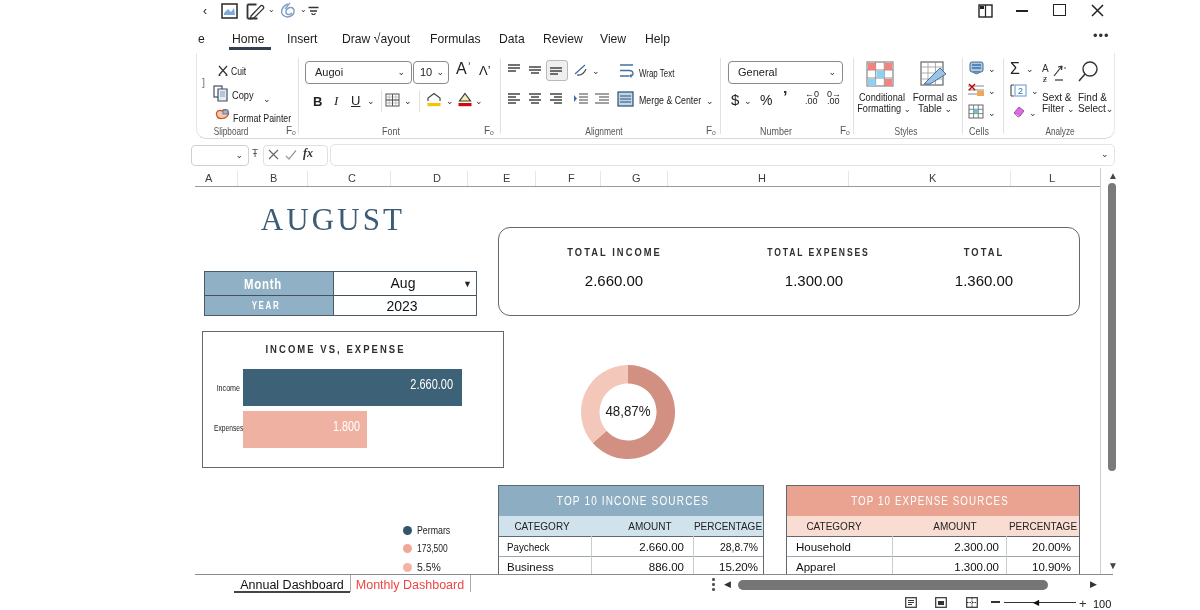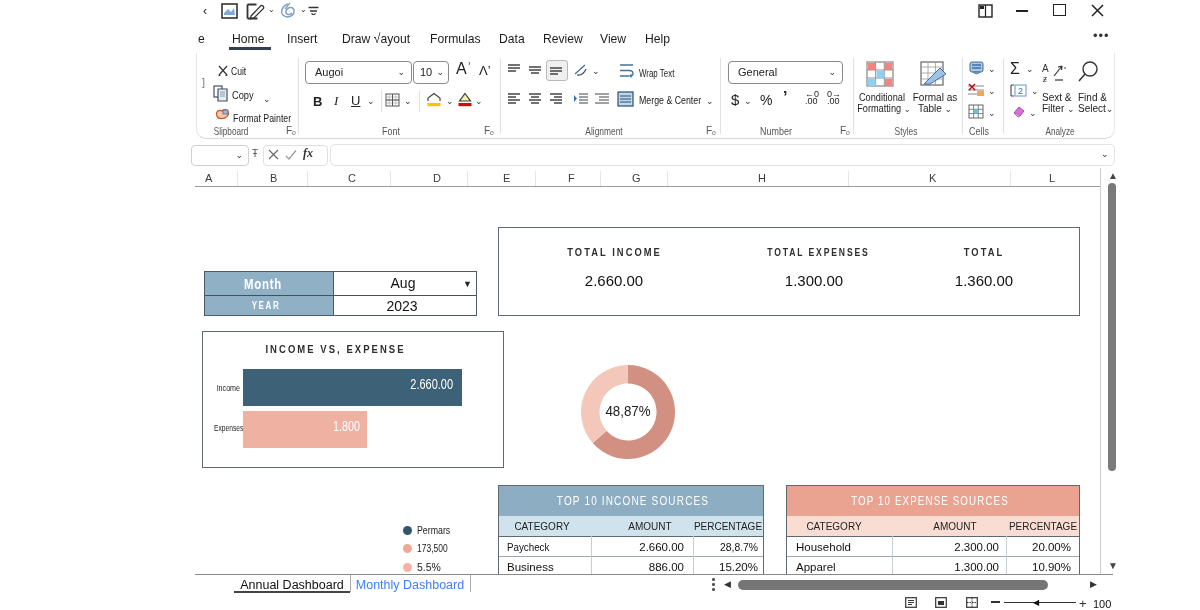--- a/index.html
+++ b/index.html
@@ -283,33 +283,34 @@
     <div class="abs" style="left:307px;top:171px;width:1px;height:15px;background:#e6e6e6;"></div>
     <div class="abs" style="left:390px;top:171px;width:1px;height:15px;background:#e6e6e6;"></div>
     <div class="abs" style="left:467px;top:171px;width:1px;height:15px;background:#e6e6e6;"></div>
     <div class="abs" style="left:535px;top:171px;width:1px;height:15px;background:#e6e6e6;"></div>
     <div class="abs" style="left:600px;top:171px;width:1px;height:15px;background:#e6e6e6;"></div>
     <div class="abs" style="left:667px;top:171px;width:1px;height:15px;background:#e6e6e6;"></div>
     <div class="abs" style="left:848px;top:171px;width:1px;height:15px;background:#e6e6e6;"></div>
     <div class="abs" style="left:1010px;top:171px;width:1px;height:15px;background:#e6e6e6;"></div>
 <div class="abs" style="left:195px;top:186px;width:905px;height:1px;background:#9a9a9a;"></div>
 
+<div class="abs" style="left:198px;top:202px;width:270px;text-align:center;font-family:'Liberation Serif',serif;font-size:31px;letter-spacing:3.1px;color:#3c5b75;">AUGUST</div>
 
 <div class="abs" style="left:204px;top:271px;width:271px;height:43px;border:1px solid #4c5a66;">
   <div style="position:absolute;left:0;top:0;width:128px;height:23px;background:#90b0c5;border-right:1px solid #4c5a66;border-bottom:1px solid #4c5a66;"></div>
   <div style="position:absolute;left:0;top:23px;width:128px;height:20px;background:#90b0c5;border-right:1px solid #4c5a66;"></div>
   <div style="position:absolute;left:0;top:23px;width:271px;height:1px;background:#44525e;"></div>
       <div style="position:absolute;left:0;top:3px;width:128px;text-align:center;color:#fff;font-size:15px;font-weight:bold;letter-spacing:1px;transform:translateX(-6px) scaleX(0.76);">Month</div>
   <div style="position:absolute;left:0;top:28px;width:128px;text-align:center;color:#fff;font-size:10px;font-weight:bold;letter-spacing:2px;transform:translateX(-3px) scaleX(0.8);">YEAR</div>
   <div style="position:absolute;left:133px;top:3px;width:130px;text-align:center;color:#111;font-size:14px;">Aug</div>
   <div style="position:absolute;right:4px;top:7px;font-size:9px;color:#222;">▼</div>
   <div style="position:absolute;left:132px;top:26px;width:130px;text-align:center;color:#111;font-size:14px;">2023</div>
 </div>
 
-<div class="card" style="left:498px;top:227px;width:580px;height:87px;">
+<div class="card" style="left:498px;top:227px;width:580px;height:87px;border-radius:12px;">
   <div class="ptitle" style="left:60px;top:18px;width:110px;transform:scaleX(0.85);">TOTAL INCOME</div>
   <div class="ptitle" style="left:255px;top:18px;width:120px;transform:scaleX(0.78);">TOTAL EXPENSES</div>
   <div class="ptitle" style="left:440px;top:18px;width:90px;transform:scaleX(0.85);">TOTAL</div>
   <div class="abs" style="left:60px;top:44px;width:110px;text-align:center;font-size:15px;color:#111;">2.660.00</div>
   <div class="abs" style="left:255px;top:44px;width:120px;text-align:center;font-size:15px;color:#111;">1.300.00</div>
   <div class="abs" style="left:440px;top:44px;width:90px;text-align:center;font-size:15px;color:#111;">1.360.00</div>
 </div>
 
 <div class="card" style="left:202px;top:331px;width:273px;height:135px;padding-left:27px;">
   <div class="ptitle" style="left:0;top:11px;width:273px;transform:translateX(-4px) scaleX(0.86);">INCOME VS, EXPENSE</div>
@@ -379,21 +380,21 @@
 <div class="abs" style="left:1100px;top:168px;width:1px;height:406px;background:#cfcfcf;"></div>
 <div class="abs" style="left:1108px;top:170px;font-size:10px;color:#444;">▲</div>
 <div class="abs" style="left:1108px;top:183px;width:8px;height:288px;background:#7a7a7a;border-radius:4px;"></div>
 <div class="abs" style="left:1108px;top:560px;font-size:10px;color:#444;">▼</div>
 
 <div class="abs" style="left:195px;top:574px;width:918px;height:1px;background:#8a8a8a;"></div>
 <div class="abs" style="left:195px;top:575px;width:918px;height:19px;background:#fff;"></div>
 <div class="abs" style="left:234px;top:575px;width:116px;height:17px;background:#fff;border-right:1px solid #aaa;"></div>
 <div class="abs" style="left:234px;top:578px;width:116px;text-align:center;font-size:12.5px;color:#111;">Annual Dashboard</div>
 <div class="abs" style="left:234px;top:591px;width:116px;height:2px;background:#444;"></div>
-<div class="abs" style="left:350px;top:578px;width:120px;text-align:center;font-size:12.5px;color:#3b82f6;">Monthly Dashboard</div>
+<div class="abs" style="left:350px;top:578px;width:120px;text-align:center;font-size:12.5px;color:#ef4444;">Monthly Dashboard</div>
 <div class="abs" style="left:470px;top:575px;width:1px;height:17px;background:#aaa;"></div>
 
 <div class="abs" style="left:712px;top:578px;width:2.5px;height:2.5px;border-radius:50%;background:#555;"></div>
     <div class="abs" style="left:712px;top:583px;width:2.5px;height:2.5px;border-radius:50%;background:#555;"></div>
     <div class="abs" style="left:712px;top:588px;width:2.5px;height:2.5px;border-radius:50%;background:#555;"></div>
 <div class="abs" style="left:724px;top:579px;font-size:9px;color:#333;">◀</div>
 <div class="abs" style="left:738px;top:580px;width:310px;height:10px;background:#757575;border-radius:5px;"></div>
 <div class="abs" style="left:1090px;top:579px;font-size:9px;color:#333;">▶</div>
 
 <svg class="abs" style="left:905px;top:597px;" width="12" height="11" viewBox="0 0 12 11">

